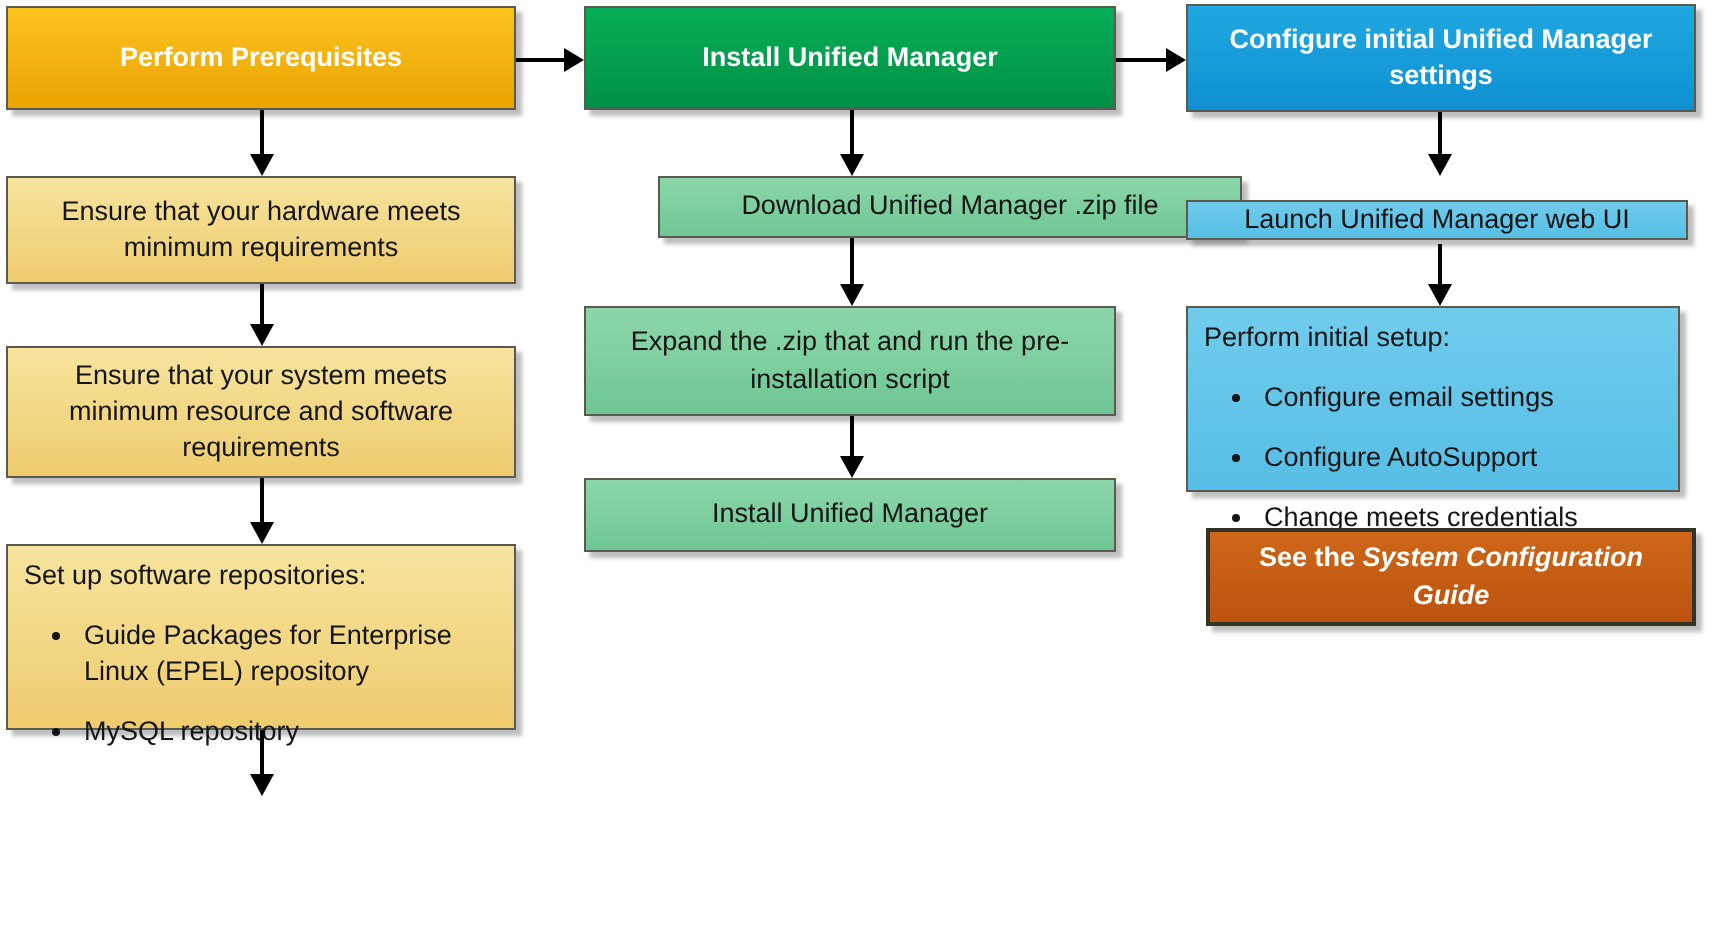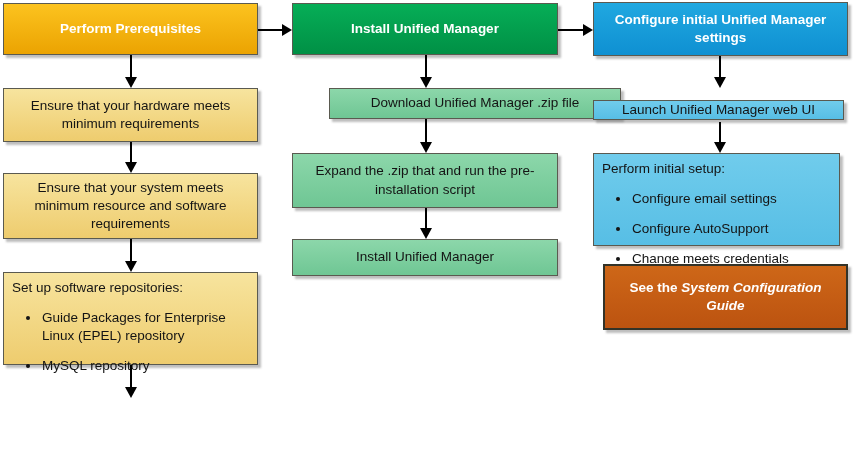--- a/index.html
+++ b/index.html
@@ -102,21 +102,21 @@
 
   <div class="box bg-ltblue listbox" style="left:593px; top:153px; width:247px; height:93px;">
     <div>Perform initial setup:</div>
     <ul>
       <li>Configure email settings</li>
       <li>Configure AutoSupport</li>
       <li>Change meets credentials</li>
     </ul>
   </div>
 
-  <div class="box bg-orange note" style="left:603px; top:264px; width:245px; height:66px;">
+  <div class="box bg-orange note" style="left:603px; top:264px; width:245px; height:49px;">
     <span><span>See the </span><span class="ital">System Configuration Guide</span></span>
   </div>
 
   <div class="va" style="left:124px; top:55px; height:33px;">
     <div class="shaft"></div>
     <div class="tip"></div>
   </div>
   <div class="va" style="left:124px; top:142px; height:31px;">
     <div class="shaft"></div>
     <div class="tip"></div>

